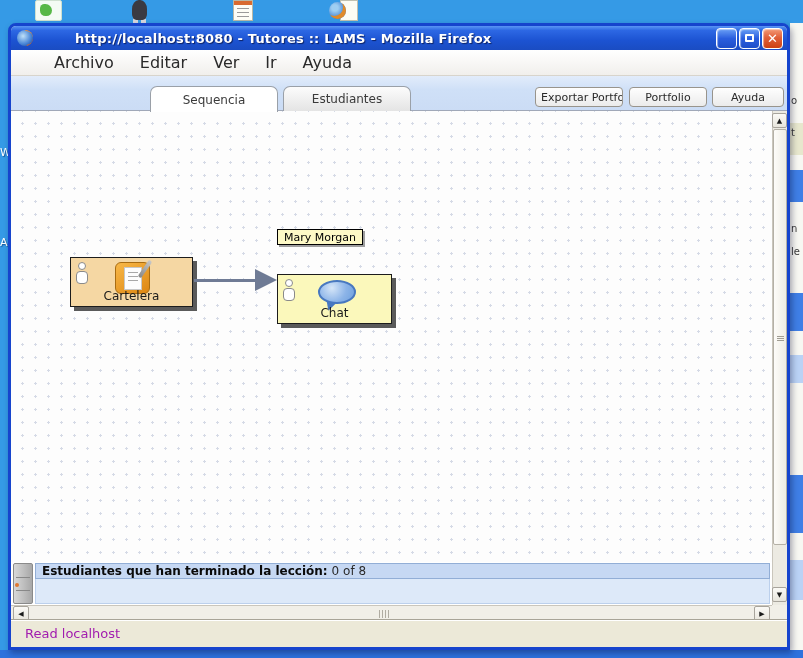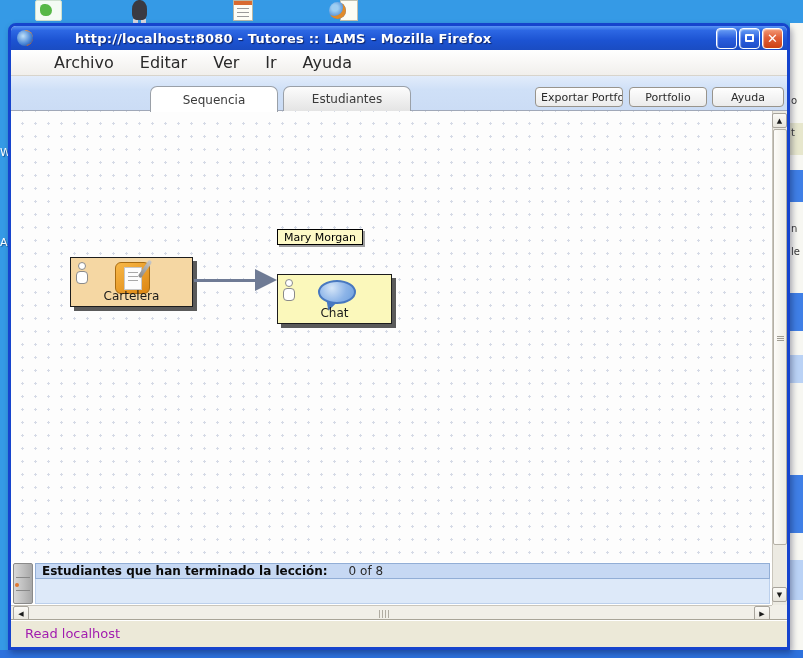--- a/index.html
+++ b/index.html
@@ -107,21 +107,21 @@
   .arrow-line { position:absolute; left:183px; top:168px; width:64px; height:3px; background:#6f7b95; }
   .arrow-head { position:absolute; left:244px; top:158px; width:0; height:0;
     border-left:22px solid #6f7b95; border-top:11px solid transparent; border-bottom:11px solid transparent; }
 
   .bottompanel { position:absolute; left:0; top:451px; width:761px; height:43px; background:#fff; }
   .bp-handle { position:absolute; left:2px; top:1px; width:20px; height:41px;
     background:linear-gradient(90deg,#d8d8d8,#a8a8a8); border:1px solid #8a8a8a; border-radius:2px; cursor:pointer; }
   .bp-handle:before{content:"";position:absolute;left:2px;top:13px;width:14px;height:1px;background:#888;box-shadow:0 13px 0 #888;}
   .bp-handle:after{content:"";position:absolute;left:1px;top:19px;width:4px;height:4px;background:#e07830;border-radius:50%;}
   .bp-bar { position:absolute; left:24px; top:1px; width:735px; height:16px; background:#c6d8f3;
-    border:1px solid #92aed6; display:flex; align-items:center; padding-left:6px;gap:17px; }
+    border:1px solid #92aed6; display:flex; align-items:center; padding-left:6px; }
   .bp-bar b { font-size:12px; color:#0a0a0a; }
   .bp-bar span { font-size:12px; color:#2a2a2a; margin-left:4px; }
   .bp-light { position:absolute; left:24px; top:17px; width:735px; height:25px; background:#dde9f9;
     border:1px solid #bcd0ec; border-top:none; }
 
   .hscroll { position:absolute; left:0; top:494px; width:761px; height:16px; background:#f1efe8;
     border-top:1px solid #cac6bc; }
   .sbtn { position:absolute; top:0; width:16px; height:16px; background:linear-gradient(180deg,#fbfaf6,#e8e5dc);
     border:1px solid #a8a49c; border-radius:2px; font-size:7px; color:#1a1a1a;
     display:flex; align-items:center; justify-content:center; cursor:pointer; }

